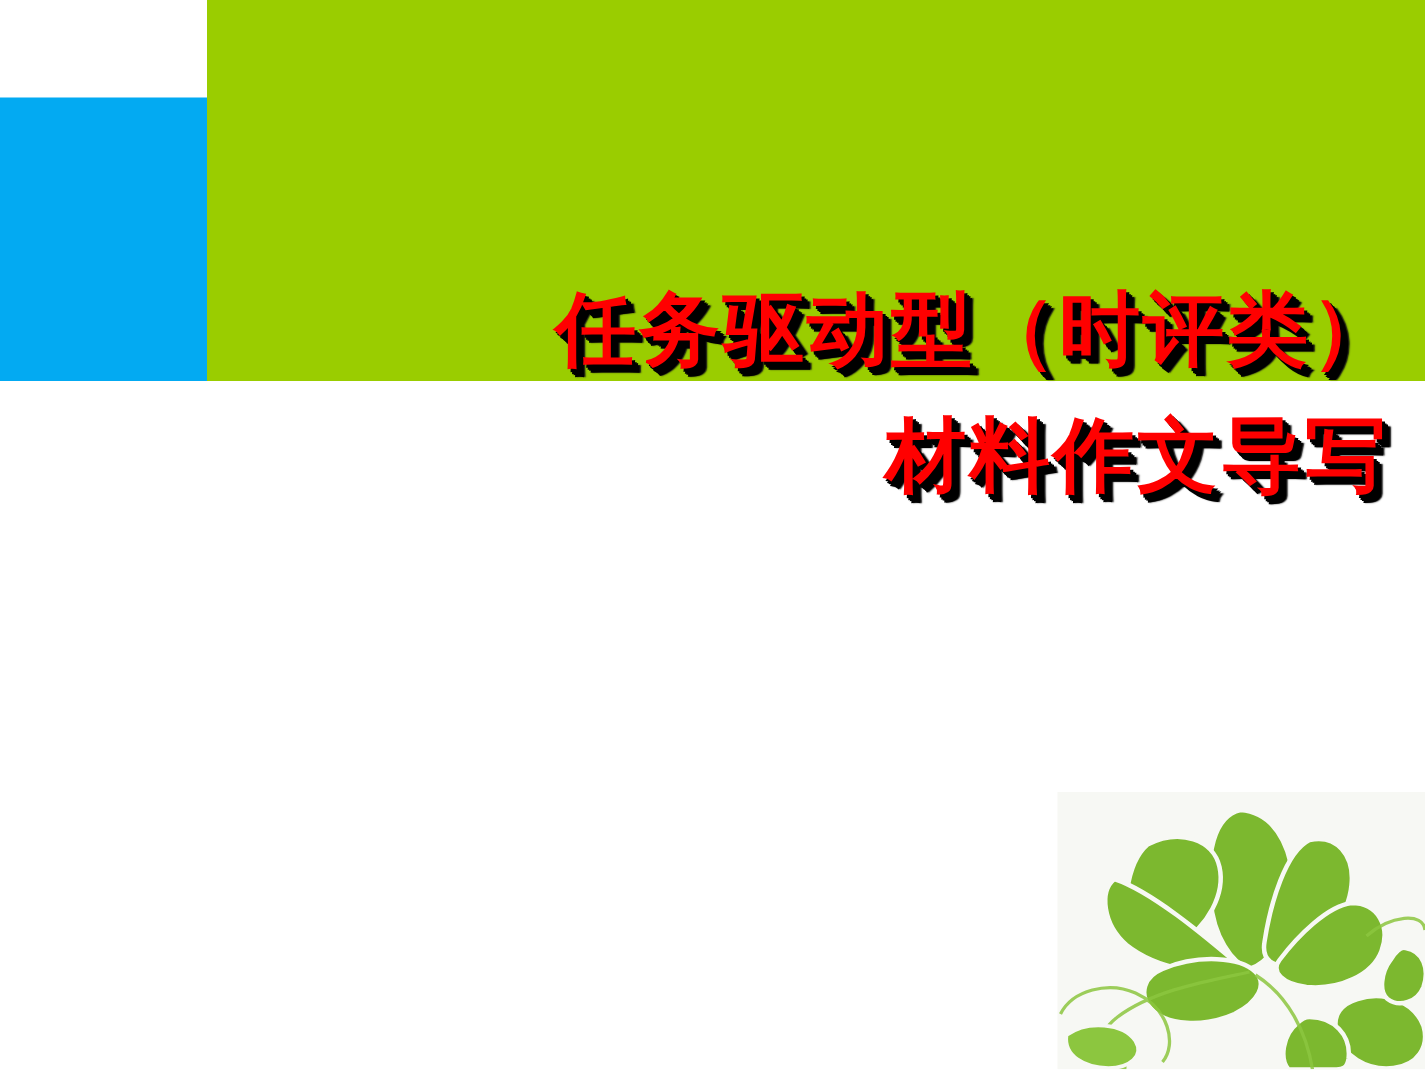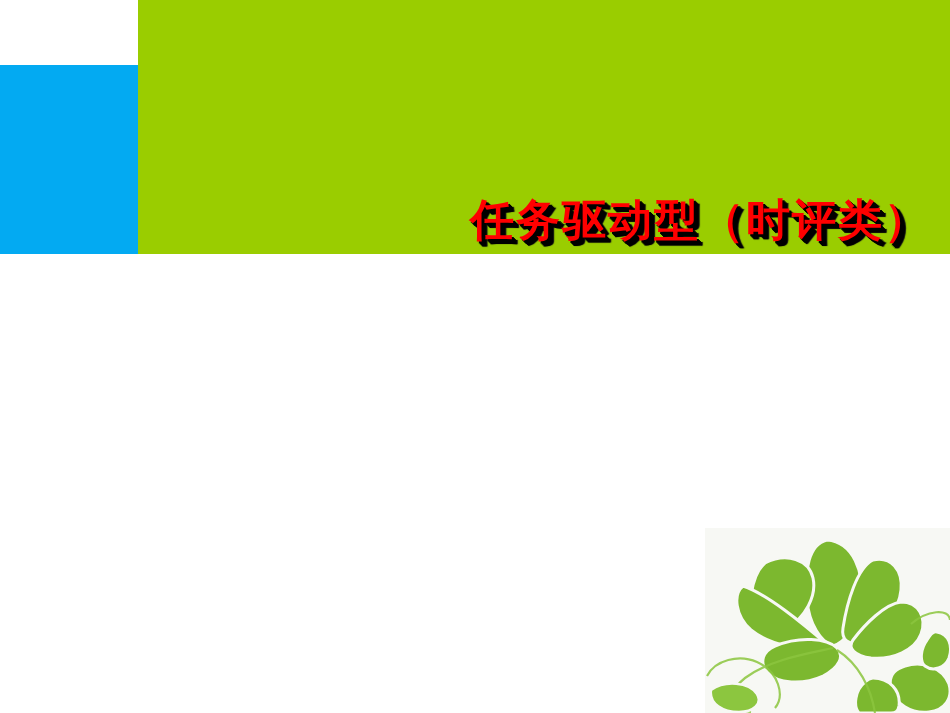--- a/index.html
+++ b/index.html
@@ -41,21 +41,21 @@
     top: 178px;
     width: 940px;
     text-align: right;
     padding-right: 10px;
     box-sizing: border-box;
   }
   .title-line {
     display: block;
     font-family: "DejaVu Sans", "Liberation Sans", sans-serif;
     font-weight: bold;
-    font-size: 44px;
+    font-size: 54px;
     line-height: 84px;
     letter-spacing: 2px;
     color: #FF0000;
     white-space: nowrap;
     text-shadow:
        2px 2px 0 #000000,
        3px 3px 0 #000000,
        4px 4px 0 #000000,
        5px 5px 0 #000000,
        6px 5px 1px #111111;
@@ -79,20 +79,21 @@
 <body>
 
 <div id="slide">
 
   <div class="block-green"></div>
 
   <div class="block-blue"></div>
 
   <div class="title-wrap">
     <span class="title-line title-line-1">任务驱动型（时评类）</span>
+    <span class="title-line title-line-2">材料作文导写</span>
   </div>
 
   <div class="floral">
     <svg width="245" height="185" viewBox="0 0 245 185">
       <g fill="#7CB82F" stroke="#F7F8F4" stroke-width="3">
 
         <path d="M122 12 C 148 14 160 44 156 74 C 153 98 140 114 128 118
                  C 116 114 104 96 102 72 C 99 42 104 16 122 12 Z"></path>
 
         <path d="M60 35 C 82 24 104 32 108 50 C 112 68 100 90 82 100

